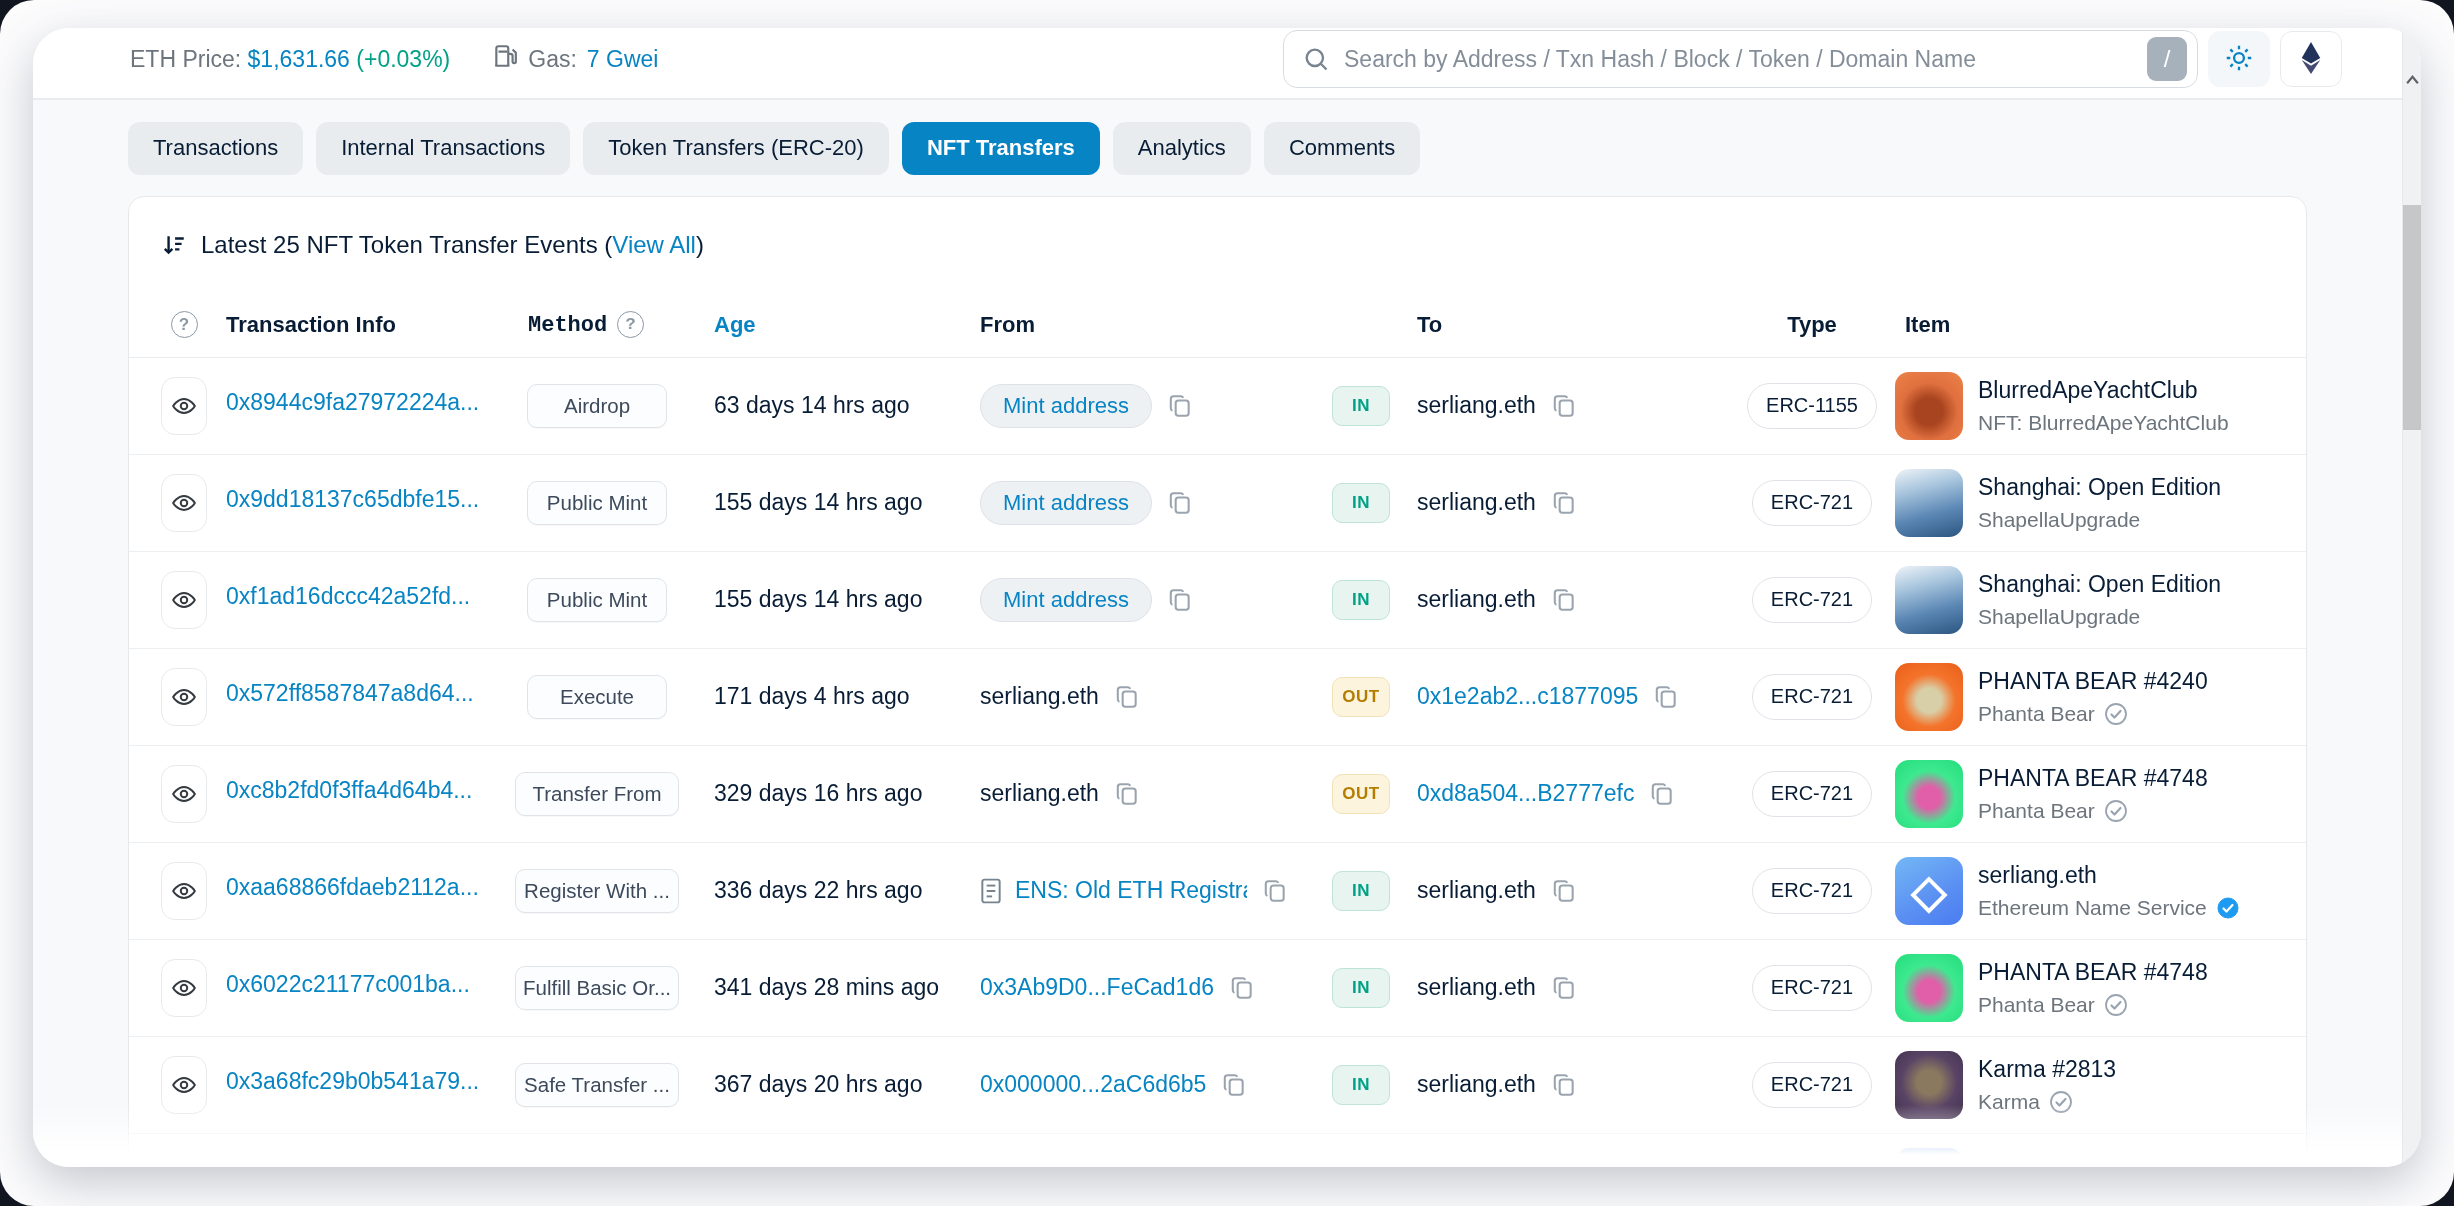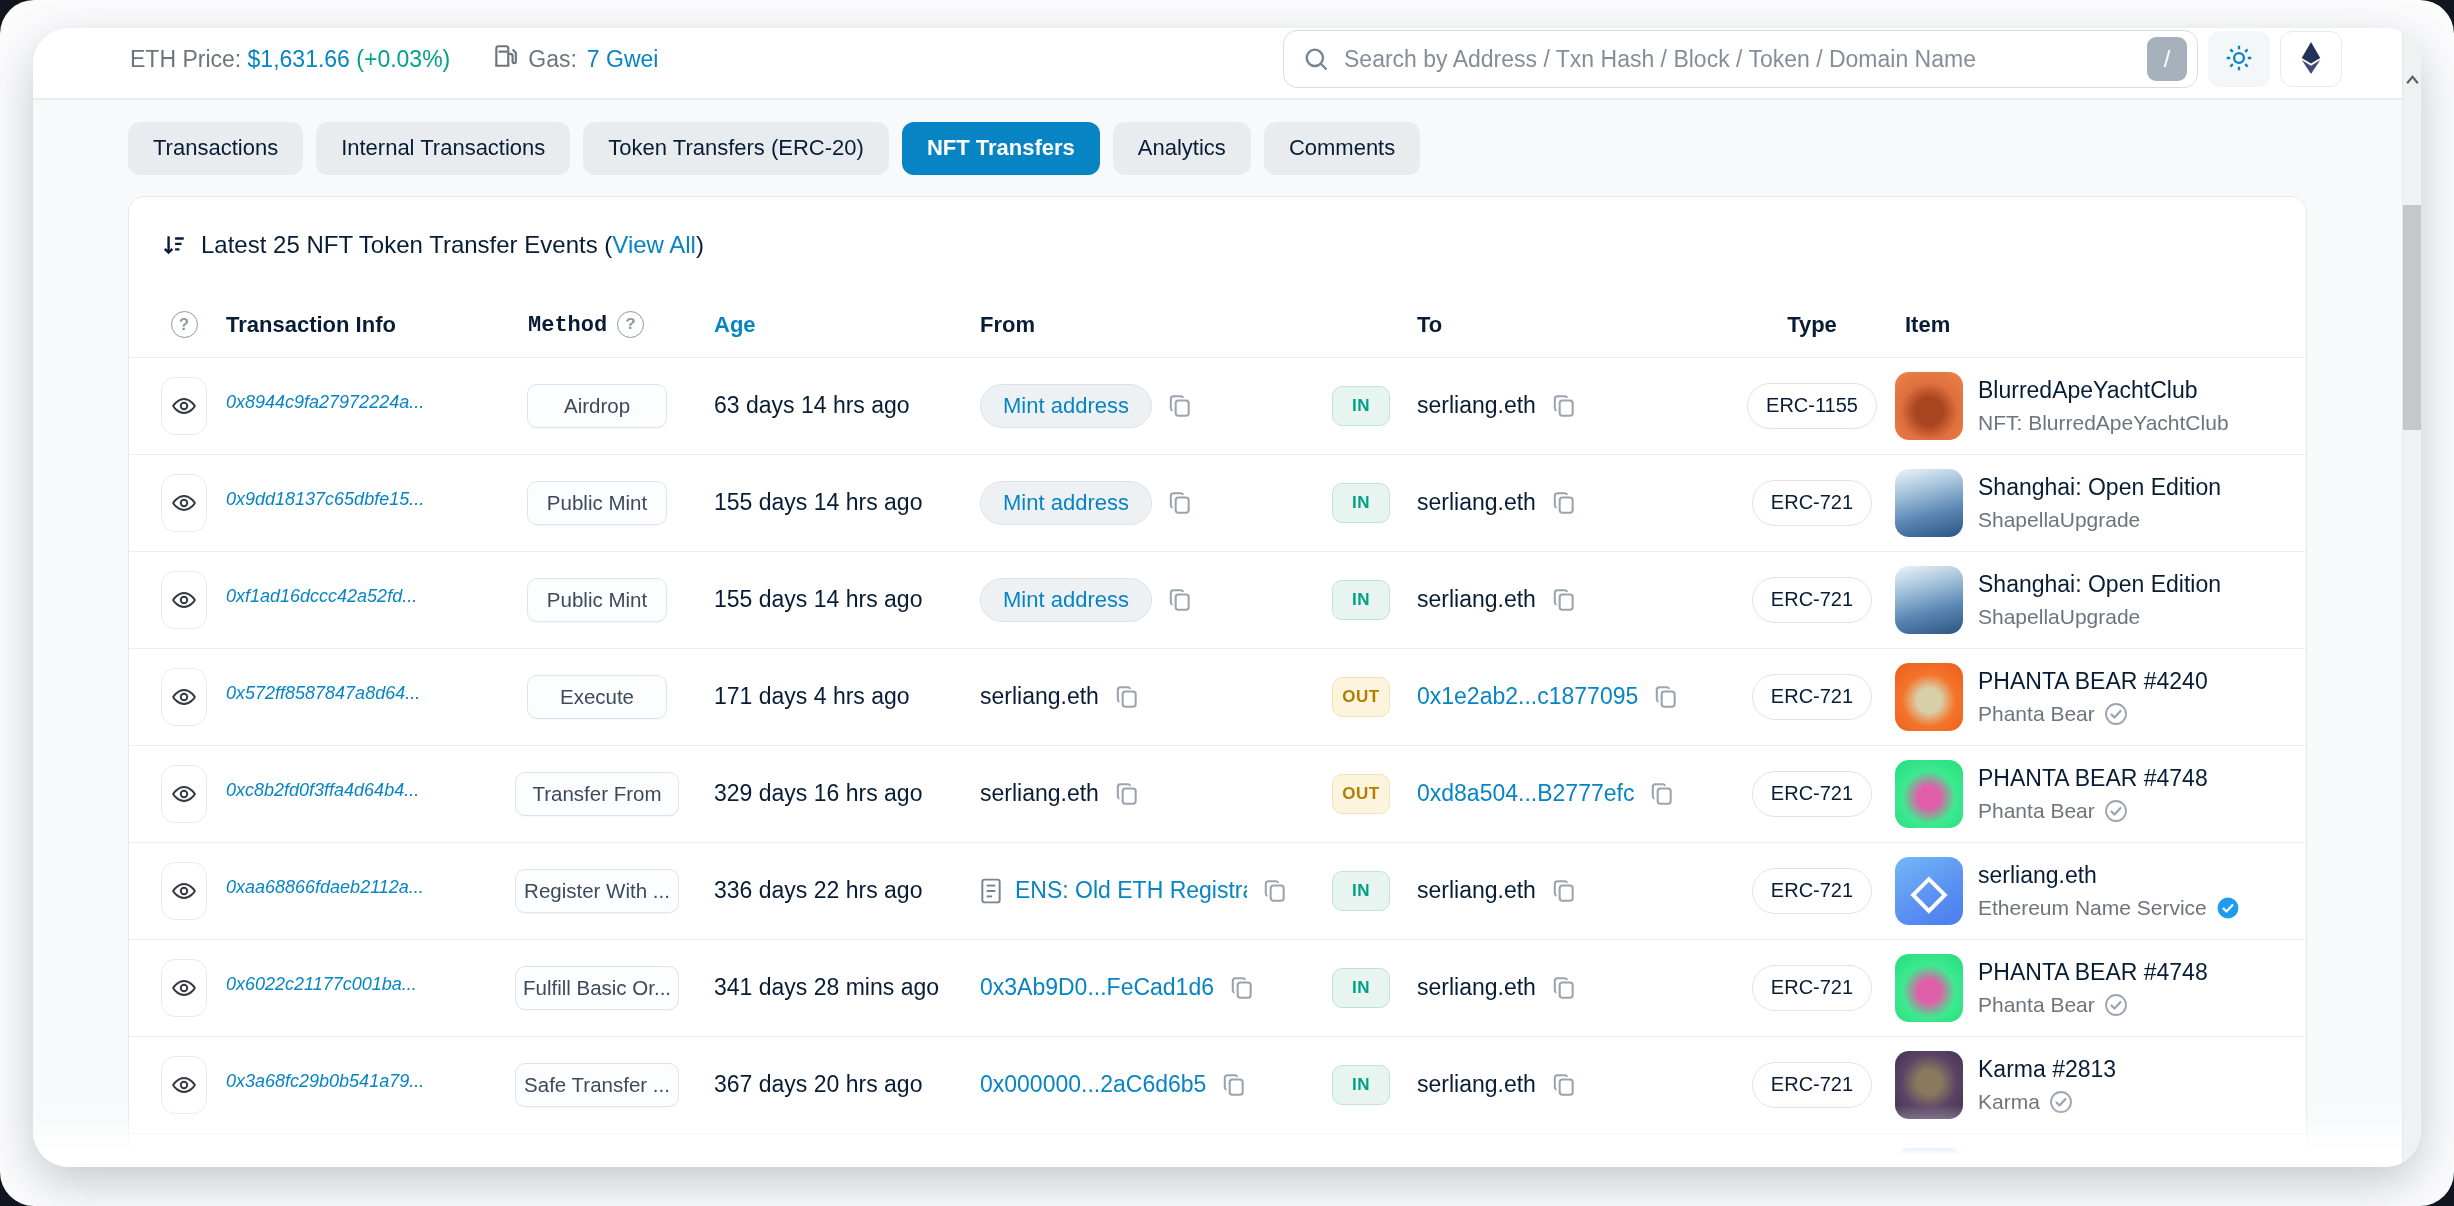--- a/index.html
+++ b/index.html
@@ -46,21 +46,21 @@
   .th-to { padding-left:14px; }
   .th-type { text-align:center; }
   .th-item { padding-left:10px; }
   .q-ico { width:27px; height:27px; border-radius:50%; border:1.8px solid #8c98a4; color:#8c98a4; font-size:17px; font-weight:bold; display:inline-flex; align-items:center; justify-content:center; cursor:pointer; background:#fff; }
 
   .trow { height:97px; border-bottom:1.4px solid #eceff2; font-size:23px; color:#081d35; }
   .trow:last-child { border-bottom:none; }
   .c-eye { display:flex; justify-content:center; }
   .eye-btn { width:46px; height:58px; border:1.6px solid #e7eaed; border-radius:14px; background:#fff; display:flex; align-items:center; justify-content:center; cursor:pointer; }
   .c-hash { padding-left:11px; }
-  .hash { display:inline-block; max-width:270px; white-space:nowrap; overflow:hidden; font-size:18px;font-style:italic; }
+  .hash { display:inline-block; max-width:270px; white-space:nowrap; overflow:hidden; font-size:23px; }
   .annotated { position:relative; }
   .annotated::after { content:""; position:absolute; left:-13px; right:-20px; top:-16px; bottom:-16px; border:6px solid #ed1c24; border-radius:24px; pointer-events:none; }
   .c-method { display:flex; justify-content:center; }
   .method-badge { min-width:140px; height:44px; border:1.5px solid #e0e4e9; background:#fcfdfe; border-radius:10px; color:#3d4a5c; font-size:20.5px; display:flex; align-items:center; justify-content:center; padding:0 16px; white-space:nowrap; box-shadow:0 1px 1px rgba(0,0,0,.03); }
   .c-age { padding-left:35px; white-space:nowrap; }
   .c-from, .c-to { display:flex; align-items:center; gap:13px; white-space:nowrap; }
   .c-from { padding-left:15px; }
   .c-to { padding-left:14px; }
   .from-text { text-decoration:none; overflow:hidden; max-width:255px; }
   .from-plain .from-text { color:#081d35; max-width:280px; }

